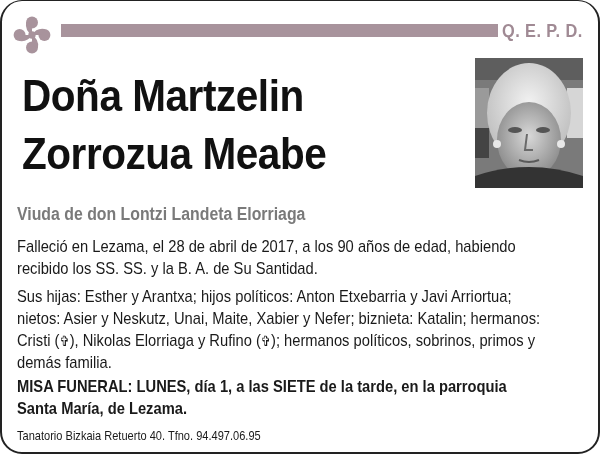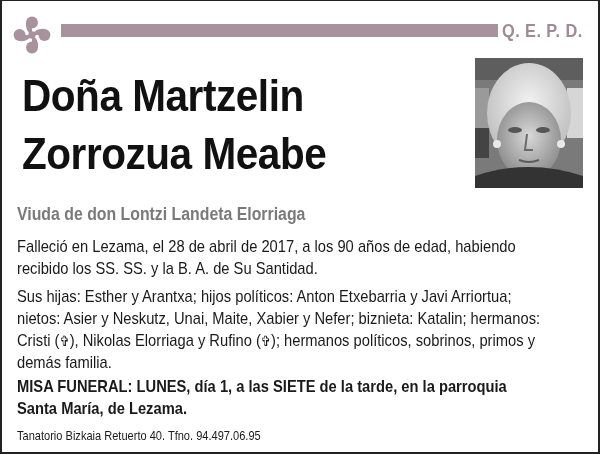--- a/index.html
+++ b/index.html
@@ -8,20 +8,21 @@
       position: relative;
       width: 600px; height: 454px;
       box-sizing: border-box;
       border-left: 2px solid #222;
       border-right: 2px solid #222;
       border-top: 1px solid #222;
       border-bottom: 2px solid #222;
       background: #fff;
       font-family: "Liberation Sans Narrow", "Liberation Sans", sans-serif;
       color: #1a1a1a;
+      border-radius: 22px;
     }
     .lauburu { position: absolute; left: 7px; top: 11px; width: 46px; height: 46px; }
     .bar { position: absolute; left: 59px; top: 23px; width: 437px; height: 13px; background: #a8939c; }
     .qepd {
       position: absolute; left: 500px; top: 19px;
       font-size: 19px; font-weight: bold; color: #a08a94;
       letter-spacing: 0.5px;
       font-family: "Liberation Sans", sans-serif;
       transform: scaleX(0.86); transform-origin: left top;
       white-space: nowrap;

